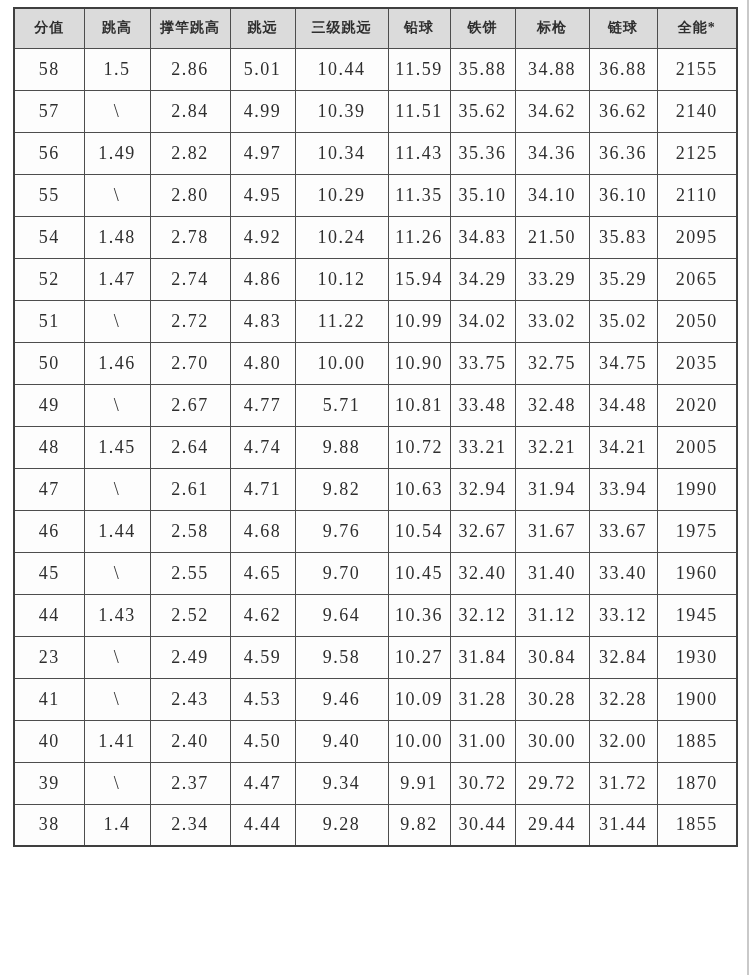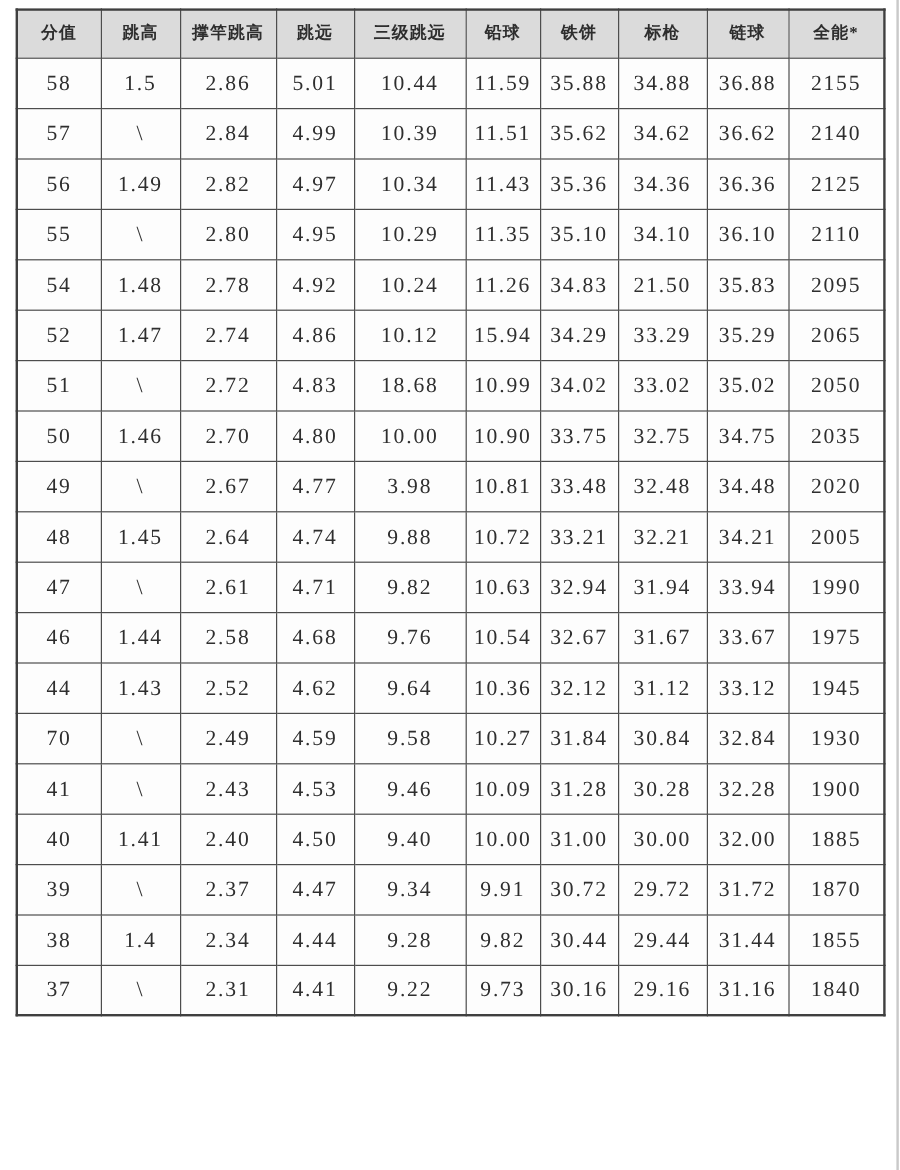--- a/index.html
+++ b/index.html
@@ -163,21 +163,21 @@
           <td>34.29</td>
           <td>33.29</td>
           <td>35.29</td>
           <td>2065</td>
         </tr>
         <tr>
           <td>51</td>
           <td>\</td>
           <td>2.72</td>
           <td>4.83</td>
-          <td>18.68</td>
+          <td>11.22</td>
           <td>10.99</td>
           <td>34.02</td>
           <td>33.02</td>
           <td>35.02</td>
           <td>2050</td>
         </tr>
         <tr>
           <td>50</td>
           <td>1.46</td>
           <td>2.70</td>
@@ -187,21 +187,21 @@
           <td>33.75</td>
           <td>32.75</td>
           <td>34.75</td>
           <td>2035</td>
         </tr>
         <tr>
           <td>49</td>
           <td>\</td>
           <td>2.67</td>
           <td>4.77</td>
-          <td>3.98</td>
+          <td>5.71</td>
           <td>10.81</td>
           <td>33.48</td>
           <td>32.48</td>
           <td>34.48</td>
           <td>2020</td>
         </tr>
         <tr>
           <td>48</td>
           <td>1.45</td>
           <td>2.64</td>
@@ -231,33 +231,45 @@
           <td>2.58</td>
           <td>4.68</td>
           <td>9.76</td>
           <td>10.54</td>
           <td>32.67</td>
           <td>31.67</td>
           <td>33.67</td>
           <td>1975</td>
         </tr>
         <tr>
+          <td>45</td>
+          <td>\</td>
+          <td>2.55</td>
+          <td>4.65</td>
+          <td>9.70</td>
+          <td>10.45</td>
+          <td>32.40</td>
+          <td>31.40</td>
+          <td>33.40</td>
+          <td>1960</td>
+        </tr>
+        <tr>
           <td>44</td>
           <td>1.43</td>
           <td>2.52</td>
           <td>4.62</td>
           <td>9.64</td>
           <td>10.36</td>
           <td>32.12</td>
           <td>31.12</td>
           <td>33.12</td>
           <td>1945</td>
         </tr>
         <tr>
-          <td>70</td>
+          <td>23</td>
           <td>\</td>
           <td>2.49</td>
           <td>4.59</td>
           <td>9.58</td>
           <td>10.27</td>
           <td>31.84</td>
           <td>30.84</td>
           <td>32.84</td>
           <td>1930</td>
         </tr>
@@ -302,29 +314,17 @@
           <td>1.4</td>
           <td>2.34</td>
           <td>4.44</td>
           <td>9.28</td>
           <td>9.82</td>
           <td>30.44</td>
           <td>29.44</td>
           <td>31.44</td>
           <td>1855</td>
         </tr>
-        <tr>
-          <td>37</td>
-          <td>\</td>
-          <td>2.31</td>
-          <td>4.41</td>
-          <td>9.22</td>
-          <td>9.73</td>
-          <td>30.16</td>
-          <td>29.16</td>
-          <td>31.16</td>
-          <td>1840</td>
-        </tr>
       </tbody>
   </table>
 </div>
 
 <div class="page-edge-line"></div>
 
 </body></html>

